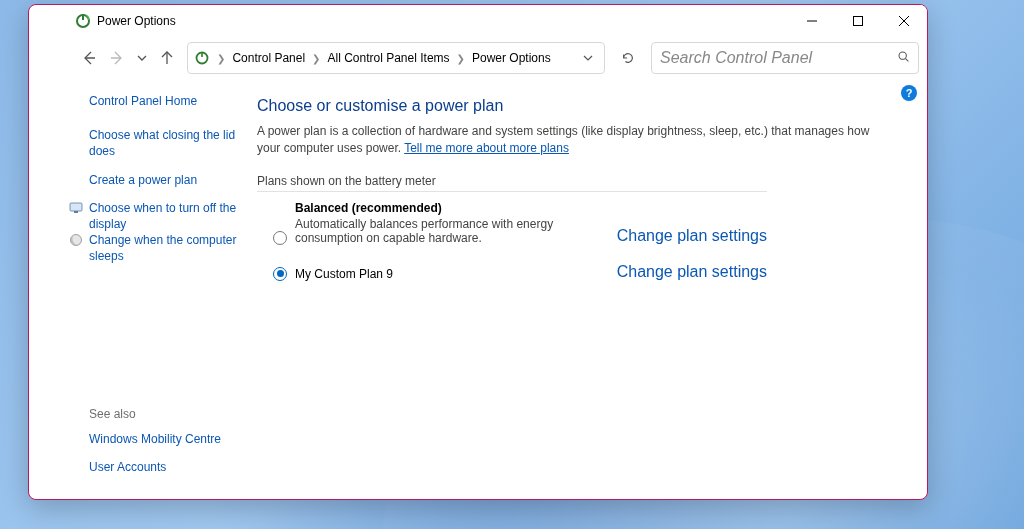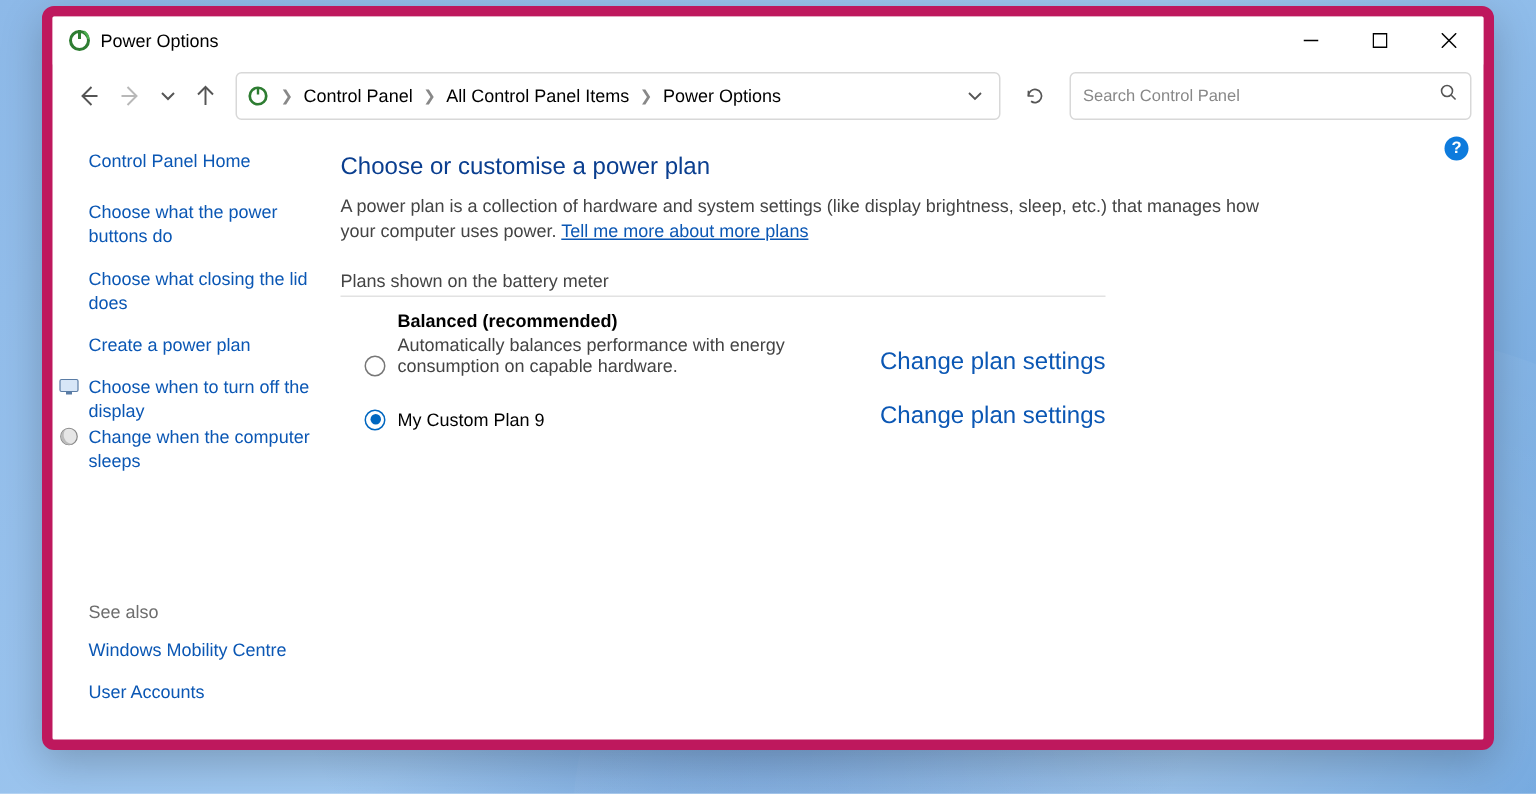--- a/index.html
+++ b/index.html
@@ -32,29 +32,30 @@
       left: 200px;
       width: 600px;
       height: 300px;
       background: radial-gradient(ellipse at center, rgba(30,80,160,0.25) 0%, transparent 70%);
       border-radius: 50%;
     }
     .window {
       position: absolute;
       top: 4px;
       left: 28px;
-      width: 968px;
+      width: 900px;
       height: 496px;
       background: #ffffff;
-      border: 7px solid #be185d;
+      border: 1px solid #be185d;
       border-radius: 8px;
       box-shadow: 0 8px 28px rgba(0,0,0,0.22);
       display: flex;
       flex-direction: column;
       overflow: hidden;
+      padding-left: 36px;
     }
     
     .titlebar {
       height: 32px;
       display: flex;
       align-items: center;
       padding-left: 10px;
       background: #ffffff;
     }
     .titlebar-icon {
@@ -137,23 +138,24 @@
       border-radius: 4px;
       display: flex;
       align-items: center;
       padding: 0 8px;
       margin-left: 4px;
     }
     .searchbar input {
       flex: 1;
       border: none;
       outline: none;
-      font-size: 11px;
+      font-size: 16px;
       color: #333;
       background: transparent;
+      font-style: italic;
     }
     .searchbar input::placeholder { color: #888; }
     .searchbar .sicon { color:#555; }
     
     .content {
       flex: 1;
       display: flex;
       position: relative;
       overflow: hidden;
     }
@@ -362,21 +364,20 @@
           </svg>
       </span>
     </div>
   </div>
 
   <div class="content">
     <div class="help-icon">?</div>
 
     <div class="sidebar">
       <a style="margin-bottom:18px;">Control Panel Home</a>
-      <a>Choose what the power buttons do</a>
       <a>Choose what closing the lid does</a>
       <a>Create a power plan</a>
       <div class="sidebar-item">
         <span class="side-icon">
           <svg viewBox="0 0 14 14" width="14" height="14">
               <rect x="1" y="2" width="12" height="8" rx="1" fill="#d7e6f7" stroke="#5a7ca5" stroke-width="0.8"></rect>
               <rect x="5" y="10" width="4" height="2" fill="#5a7ca5"></rect>
             </svg>
         </span>
         <a>Choose when to turn off the display</a>

